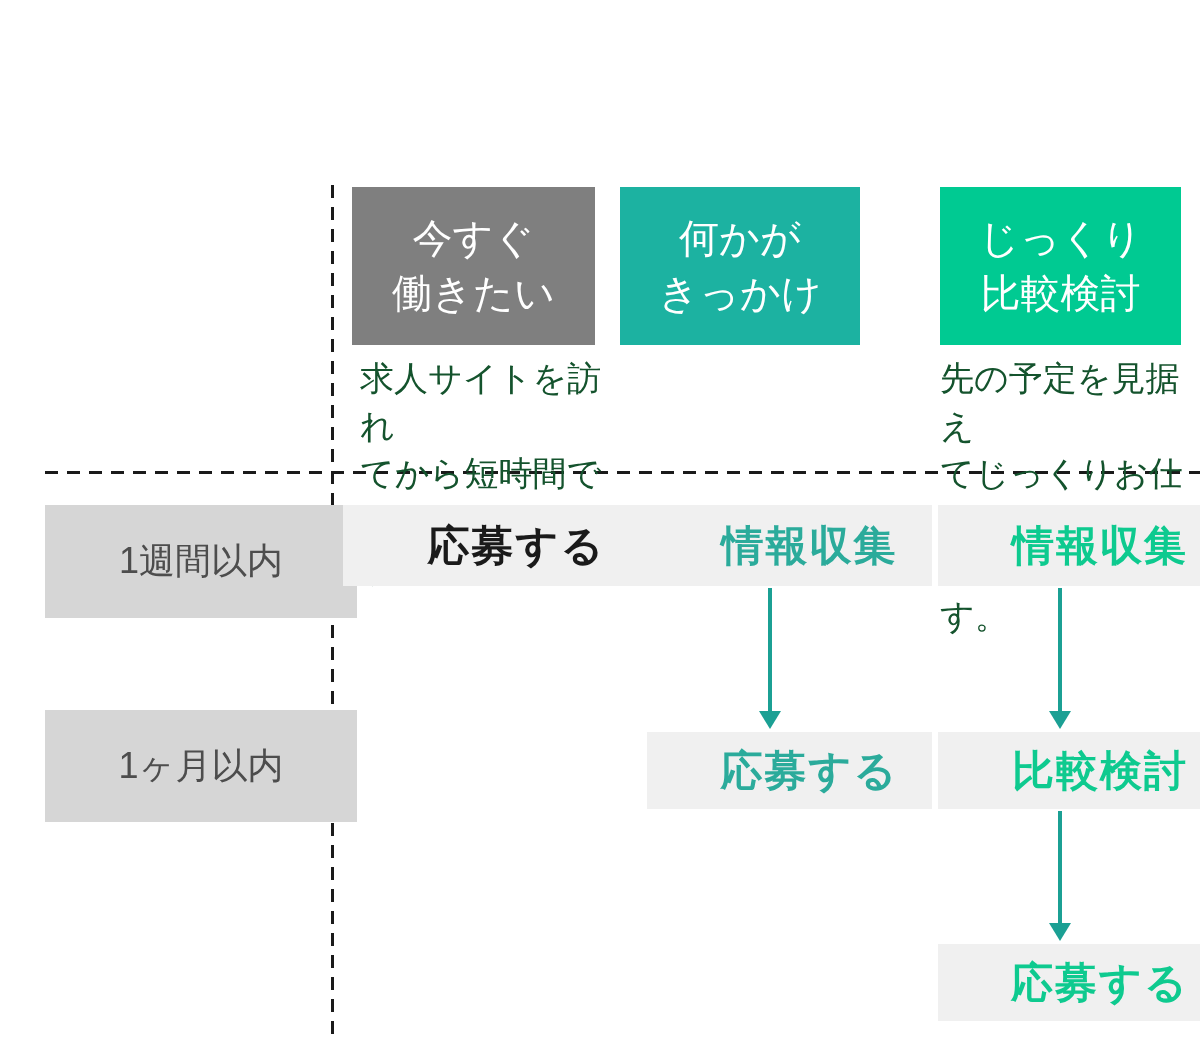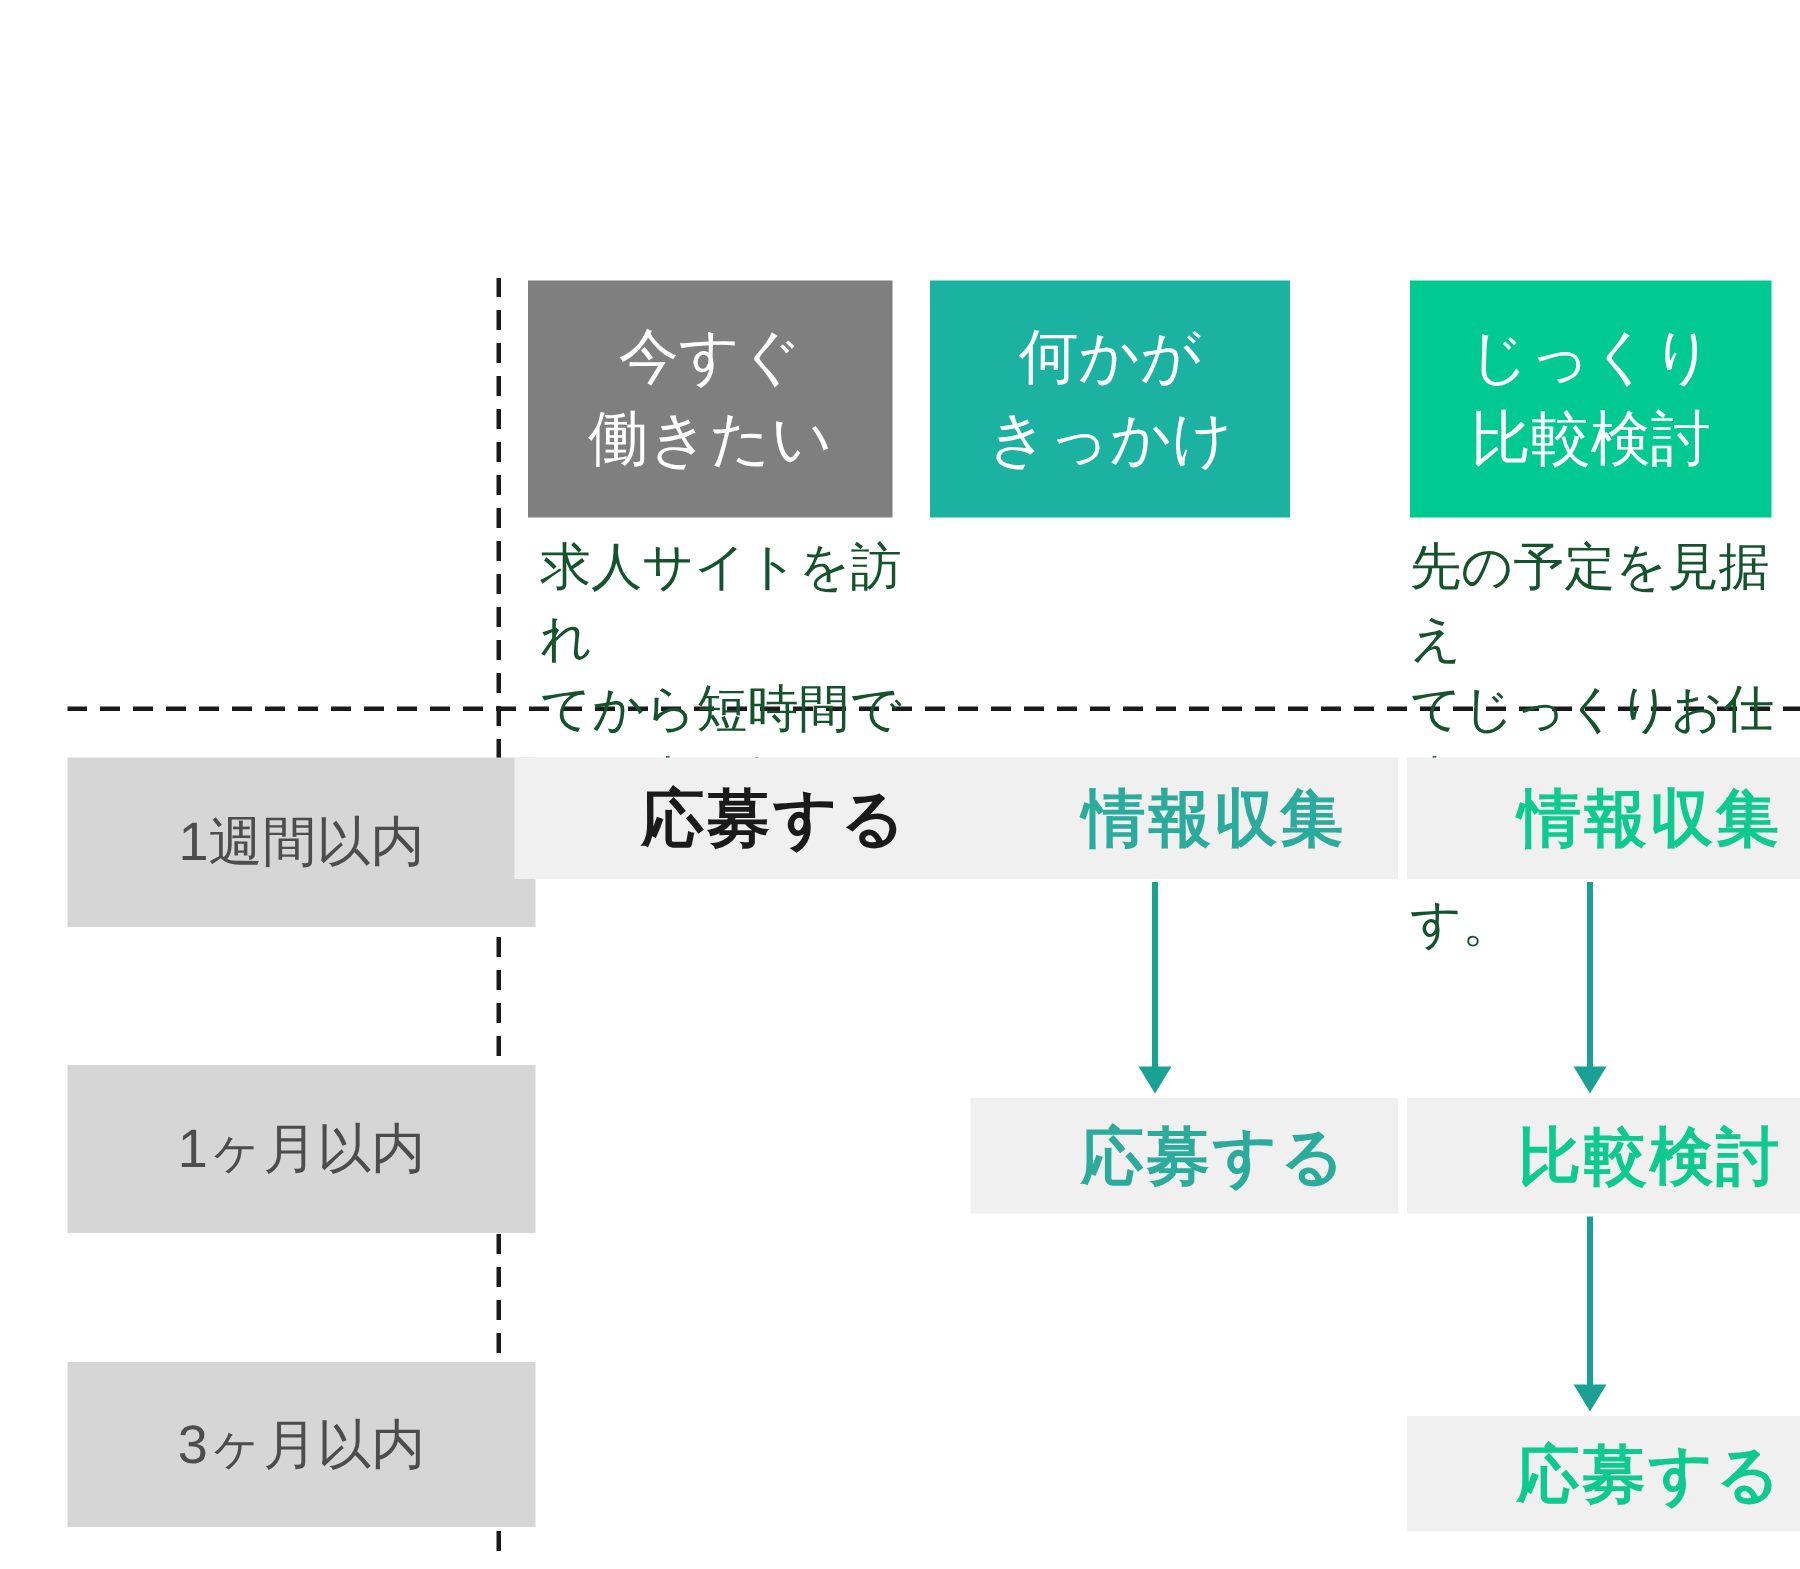--- a/index.html
+++ b/index.html
@@ -19,21 +19,21 @@
     background:repeating-linear-gradient(180deg,#1a1a1a 0 13px,transparent 13px 22px);
   }
   .hline{
     position:absolute;left:45px;top:471px;width:1155px;height:3px;
     background:repeating-linear-gradient(90deg,#1a1a1a 0 13px,transparent 13px 22px);
   }
   
   .hdr{
     position:absolute;top:187px;height:158px;color:#ffffff;
     display:flex;align-items:center;justify-content:center;text-align:center;
-    font-size:40px;line-height:1.38;white-space:pre-line;
+    font-size:40px;line-height:1.38;white-space:pre-line;font-family:Liberation Serif, serif;
   }
   .hdr-now{left:352px;width:243px;background:#7f7f7f;}
   .hdr-trigger{left:620px;width:240px;background:#1cb2a1;}
   .hdr-slow{left:940px;width:241px;background:#00ca92;}
   
   .desc{
     position:absolute;top:355px;width:260px;color:#14532d;
     font-size:34px;line-height:1.4;white-space:pre-line;text-align:left;
   }
   .desc-now{left:360px;}
@@ -89,21 +89,20 @@
 
   <div class="desc desc-now">求人サイトを訪れ
 てから短時間で
 お仕事を探します。</div>
   <div class="desc desc-slow">先の予定を見据え
 てじっくりお仕事
 探しを行います。</div>
 
   <div class="rowlab rowlab-1">1週間以内</div>
   <div class="rowlab rowlab-2">1ヶ月以内</div>
-  <div class="rowlab rowlab-3">3ヶ月以内</div>
 
   <div class="cell txt-black c-now r-1">応募する</div>
   <div class="cell txt-teal c-trigger r-1">情報収集</div>
   <div class="cell txt-green c-slow r-1">情報収集</div>
   <div class="cell txt-teal c-trigger r-2">応募する</div>
   <div class="cell txt-green c-slow r-2">比較検討</div>
   <div class="cell txt-green c-slow r-3">応募する</div>
 
   <div class="arrow arrow-1">
     <div class="shaft"></div>

